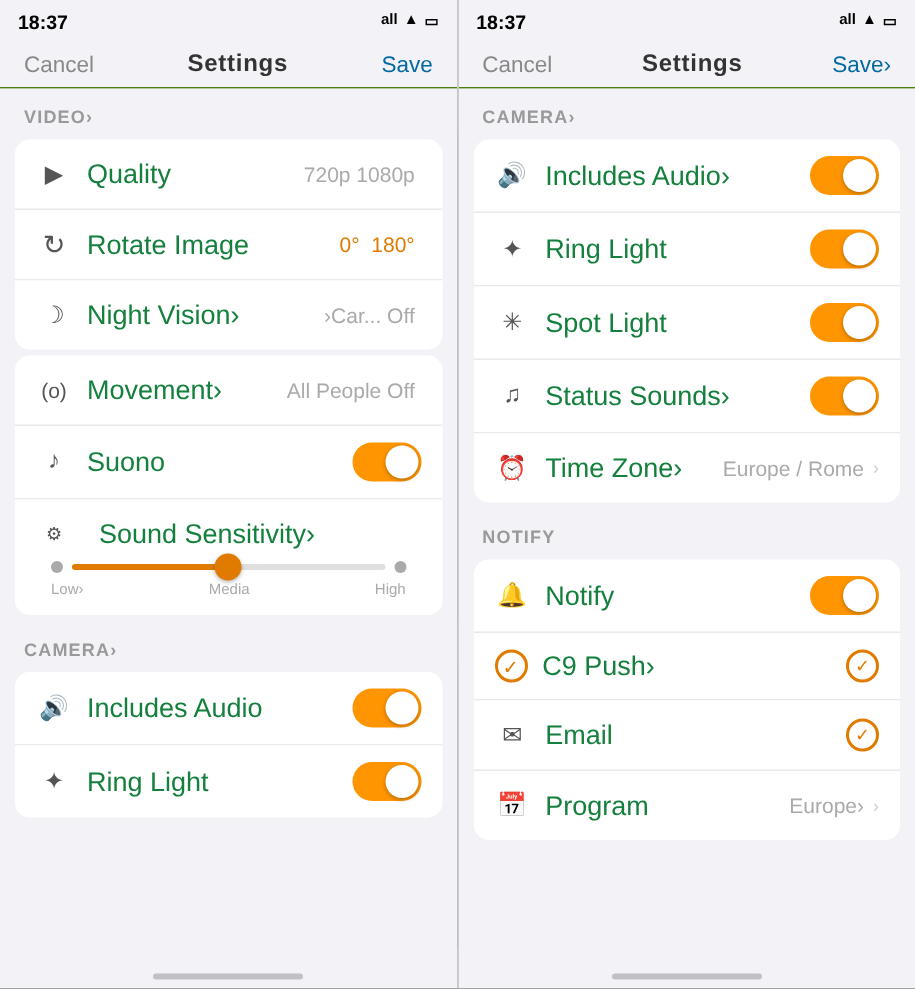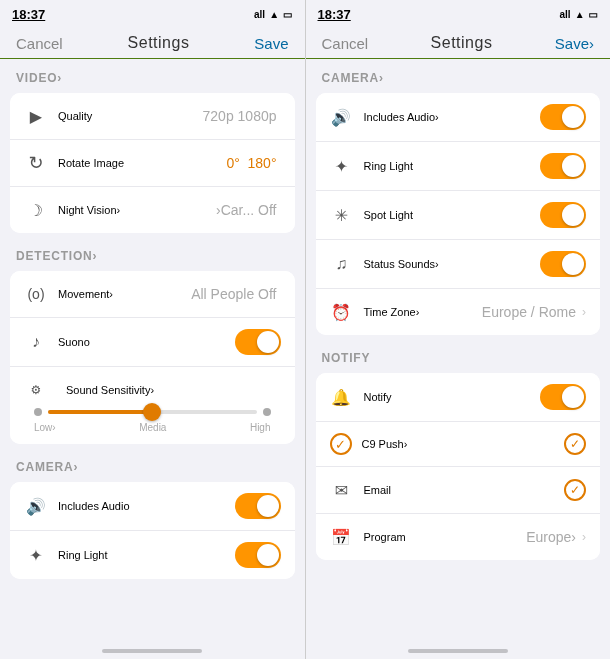--- a/index.html
+++ b/index.html
@@ -34,21 +34,20 @@
       background: #f2f2f7;
       height: 28px;
       font-size: 11px;
       font-weight: 600;
     }
 
     .status-time {
       font-size: 13px;
       font-weight: 700;
       color: #000;
-      text-decoration: underline;
     }
 
     .status-icons {
       display: flex;
       gap: 4px;
       font-size: 10px;
       color: #000;
     }
 
     
@@ -61,21 +60,21 @@
       border-bottom: 1px solid #4d7c0f;
     }
 
     .nav-cancel {
       color: #888;
       font-size: 15px;
     }
 
     .nav-title {
       font-size: 16px;
-      font-weight: 400;
+      font-weight: 700;
       color: #333;
       letter-spacing: 0.5px;
       text-align: right;
     }
 
     .nav-save {
       color: #0369a1;
       font-size: 15px;
     }
 
@@ -117,22 +116,22 @@
       align-items: center;
       justify-content: center;
       margin-right: 10px;
       font-size: 16px;
       color: #555;
       flex-shrink: 0;
     }
 
     .item-label {
       flex: 1;
-      font-size: 11px;
-      color: #000000;
+      font-size: 18px;
+      color: #15803d;
     }
 
     .item-value {
       font-size: 14px;
       color: #aaa;
       margin-right: 4px;
     }
 
     .item-value-orange {
       color: #e07b00;
@@ -281,21 +280,20 @@
         <span class="item-value item-value-orange">0°&nbsp; 180°</span>
       </div>
 
       <div class="settings-item">
         <div class="item-icon">☽</div>
         <span class="item-label">Night Vision›</span>
         <span class="item-value">›Car... Off</span>
       </div>
     </div>
 
-    <div class="section-header">DETECTION›</div>
     <div class="settings-list">
 
       <div class="settings-item">
         <div class="item-icon" style="font-size:14px;">(o)</div>
         <span class="item-label">Movement›</span>
         <span class="item-value">All People Off</span>
       </div>
 
       <div class="settings-item">
         <div class="item-icon">♪</div>

